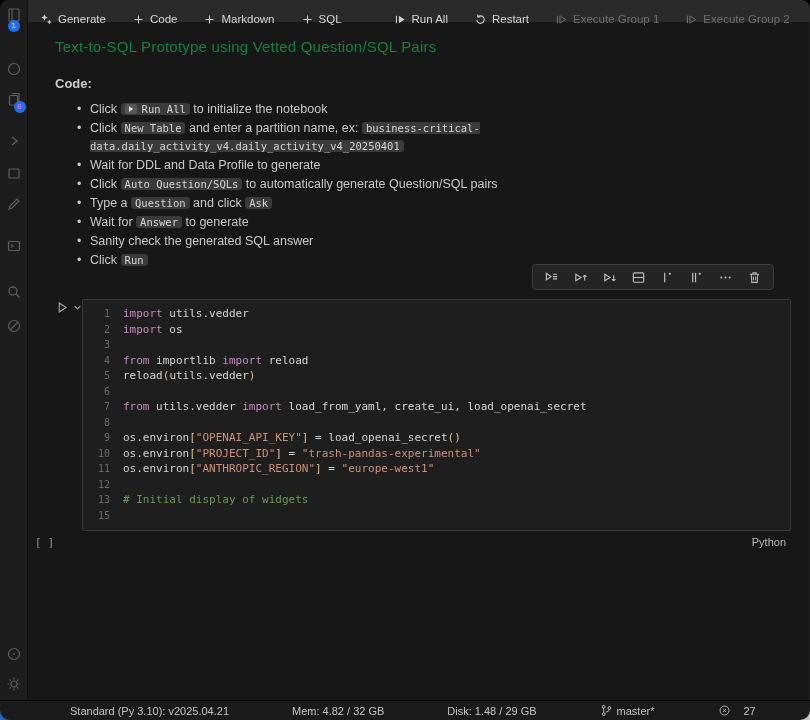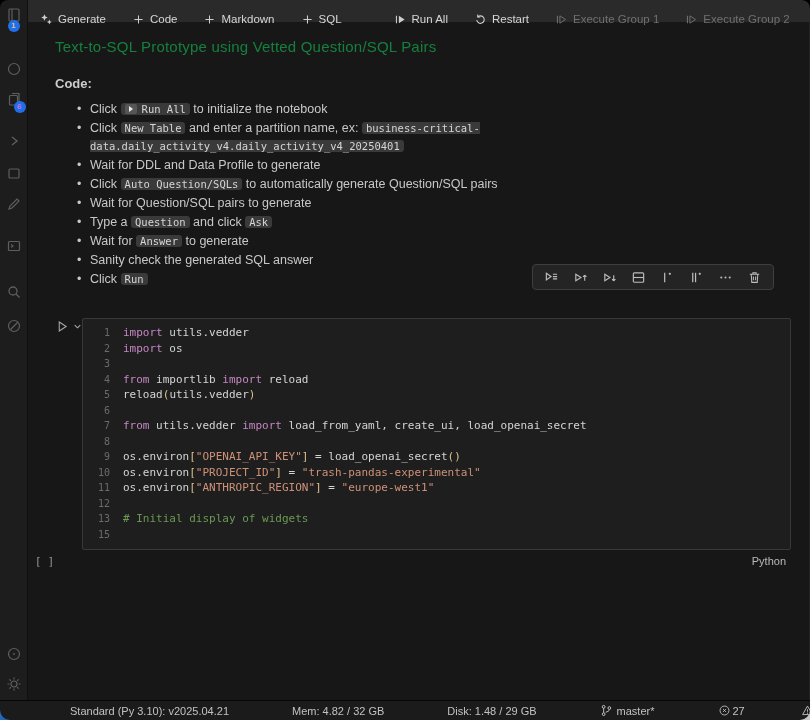--- a/index.html
+++ b/index.html
@@ -63,21 +63,21 @@
 
   .cell-footer { display:flex; justify-content:space-between; align-items:center; margin-top:3px; height:15px; }
   .exec-count { font-family:"DejaVu Sans Mono", monospace; font-size:10.5px; color:#9a9a9a; margin-left:-20px; }
   .lang-label { font-size:11px; color:#b9b9b9; margin-right:5px; }
 
   
   .statusbar { position:absolute; left:0; right:0; bottom:0; height:20px; background:#1b1b1b; border-top:1px solid #060606; display:flex; align-items:center; gap:15px; padding:0 10px 0 22px; z-index:4; font-size:11px; color:#c2c2c2; }
   .st-item { display:flex; align-items:center; gap:4px; white-space:nowrap; cursor:pointer;margin-left:48px; }
   .st-item svg { width:13px; height:13px; display:block; color:#c2c2c2; }
   .st-group { display:flex; align-items:center; gap:8px; }
-  .st-group .st-item { gap:2px; }
+  .st-group .st-item { gap:13px; }
   .st-spacer { flex:1; }
 </style>
 </head>
 <body>
 
 <div class="screen">
   <div class="corner-bl"></div>
   <div class="corner-br"></div>
 
   <div class="window">
@@ -216,21 +216,20 @@
     </div>
 
     <div class="content">
       <div class="md-title">Text-to-SQL Prototype using Vetted Question/SQL Pairs</div>
       <div class="md-usage">Code:</div>
       <ul class="usage-list">
           <li><span>Click </span><code class="mdc"><span class="playbox"></span>Run All</code><span> to initialize the notebook</span></li>
           <li><span>Click </span><code class="mdc">New Table</code><span> and enter a partition name, ex: </span><code class="mdc">business-critical-data.daily_activity_v4.daily_activity_v4_20250401</code></li>
           <li><span>Wait for DDL and Data Profile to generate</span></li>
           <li><span>Click </span><code class="mdc">Auto Question/SQLs</code><span> to automatically generate Question/SQL pairs</span></li>
-          <li><span>Wait for Question/SQL pairs to generate</span></li>
           <li><span>Type a </span><code class="mdc">Question</code><span> and click </span><code class="mdc">Ask</code></li>
           <li><span>Wait for </span><code class="mdc">Answer</code><span> to generate</span></li>
           <li><span>Sanity check the generated SQL answer</span></li>
           <li><span>Click </span><code class="mdc">Run</code></li>
         </ul>
 
       <div class="cell-toolbar">
         <span class="ct-icon">
             <svg viewBox="0 0 16 16">
               <path d="M2.5 3.5l5 3.5-5 3.5z" fill="none" stroke="currentColor" stroke-width="1.2"></path>

